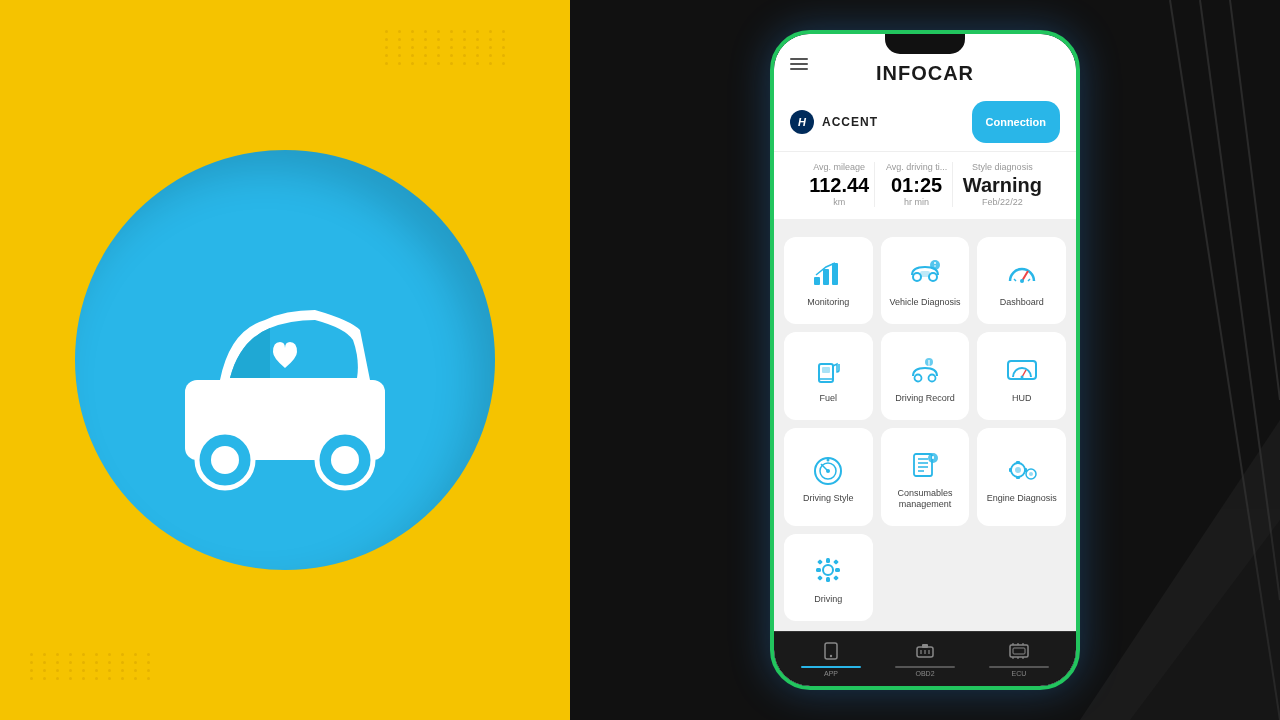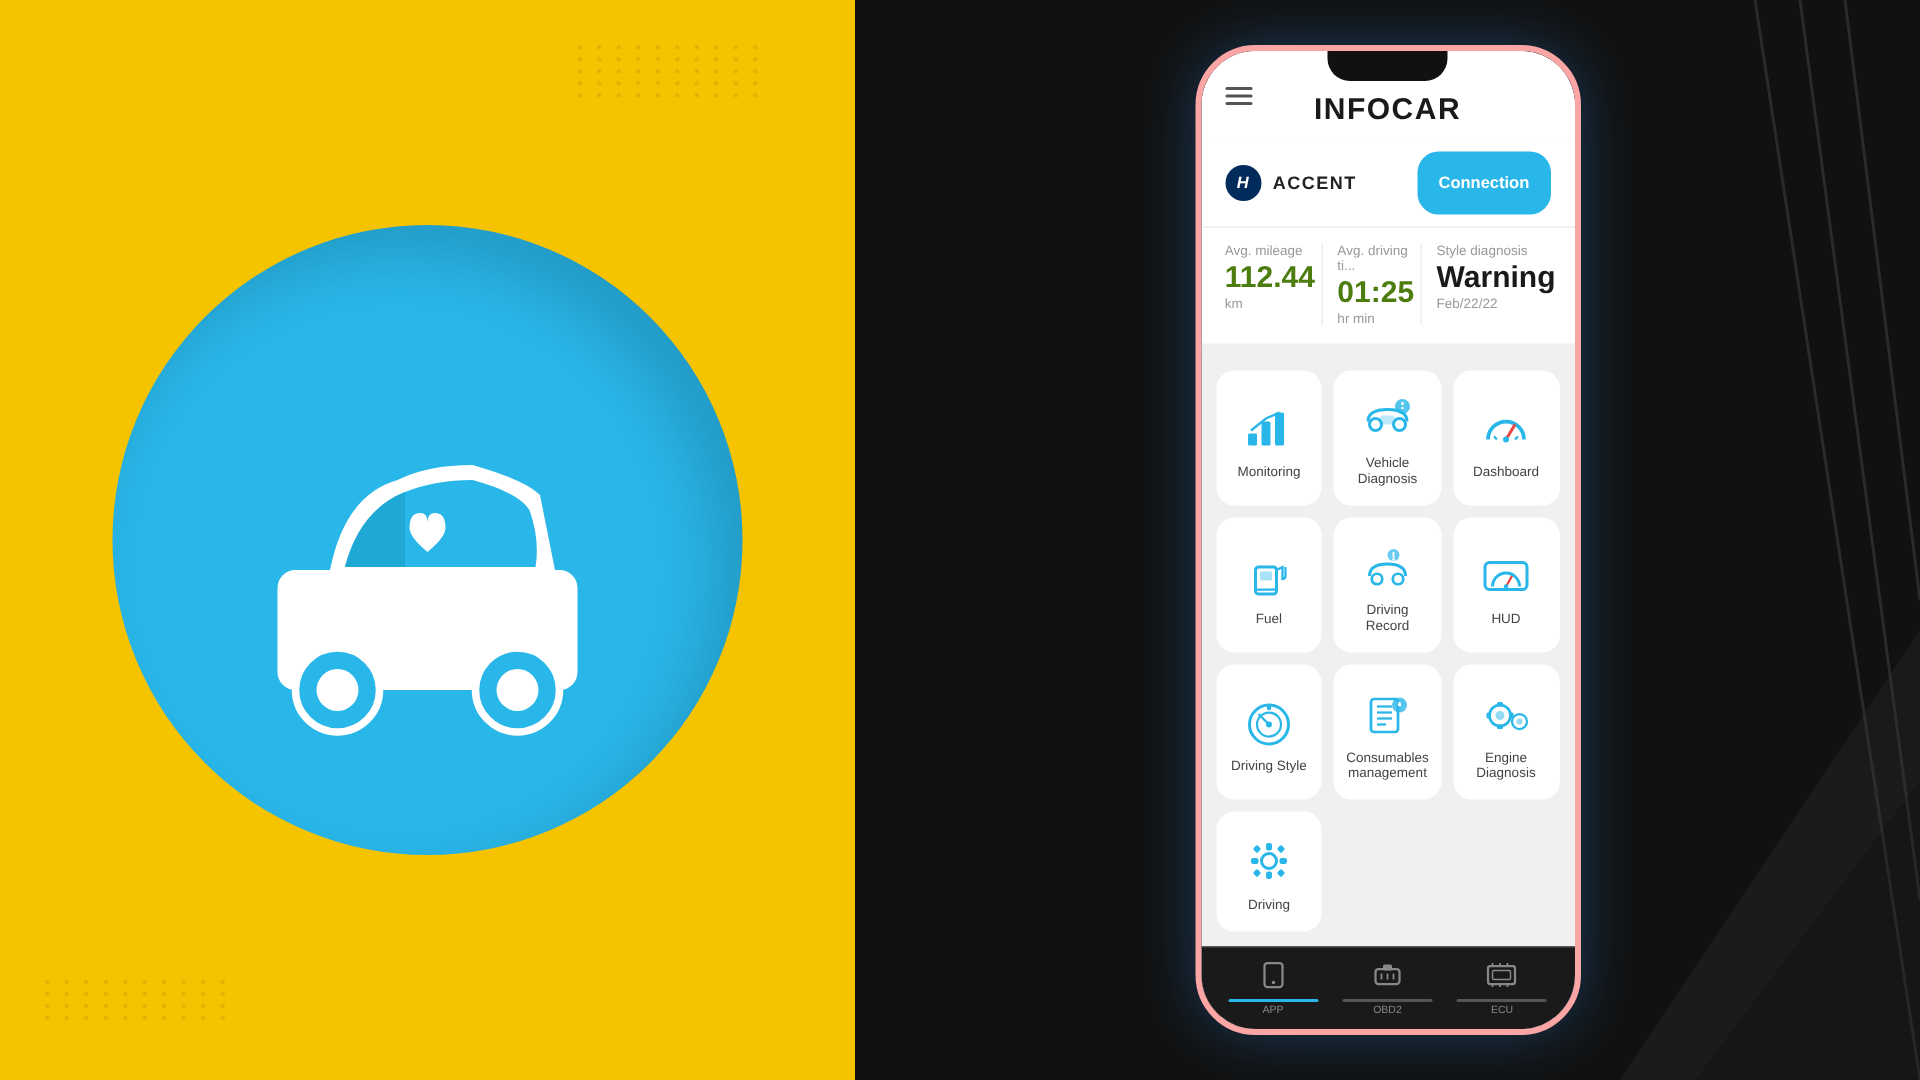--- a/index.html
+++ b/index.html
@@ -80,25 +80,25 @@
       height: 720px;
       background: #111111;
       position: relative;
       display: flex;
       align-items: center;
       justify-content: center;
     }
 
     
     .phone-mockup {
-      width: 257px;
+      width: 310px;
       height: 660px;
       background: #1a1a2e;
       border-radius: 40px;
-      border: 4px solid #fca5a5;
+      border: 4px solid #22c55e;
       position: relative;
       overflow: hidden;
       box-shadow: 0 0 40px rgba(51, 153, 255, 0.3);
     }
 
     
     .phone-notch {
       width: 80px;
       height: 20px;
       background: #111;
@@ -206,24 +206,25 @@
       border-radius: 14px;
       padding: 15px 14px;
       font-size: 11px;
       font-weight: 600;
       cursor: pointer;
     }
 
     
     .stats-bar {
       background: white;
-      padding: 10px 16px 12px;
+      padding: 10px 34px 12px;
       display: flex;
       gap: 4px;
       border-bottom: 8px solid #f0f0f0;
+      text-align: center;
     }
 
     .stat-item {
       flex: 1;
       display: flex;
       flex-direction: column;
     }
 
     .stat-item + .stat-item {
       border-left: 1px solid #eee;
@@ -232,21 +233,21 @@
 
     .stat-label {
       font-size: 9px;
       color: #999;
       margin-bottom: 2px;
     }
 
     .stat-value {
       font-size: 20px;
       font-weight: 700;
-      color: #4d7c0f;
+      color: #000000;
       line-height: 1.1;
     }
 
     .stat-value.warning {
       color: #1a1a1a;
     }
 
     .stat-unit {
       font-size: 9px;
       color: #999;

